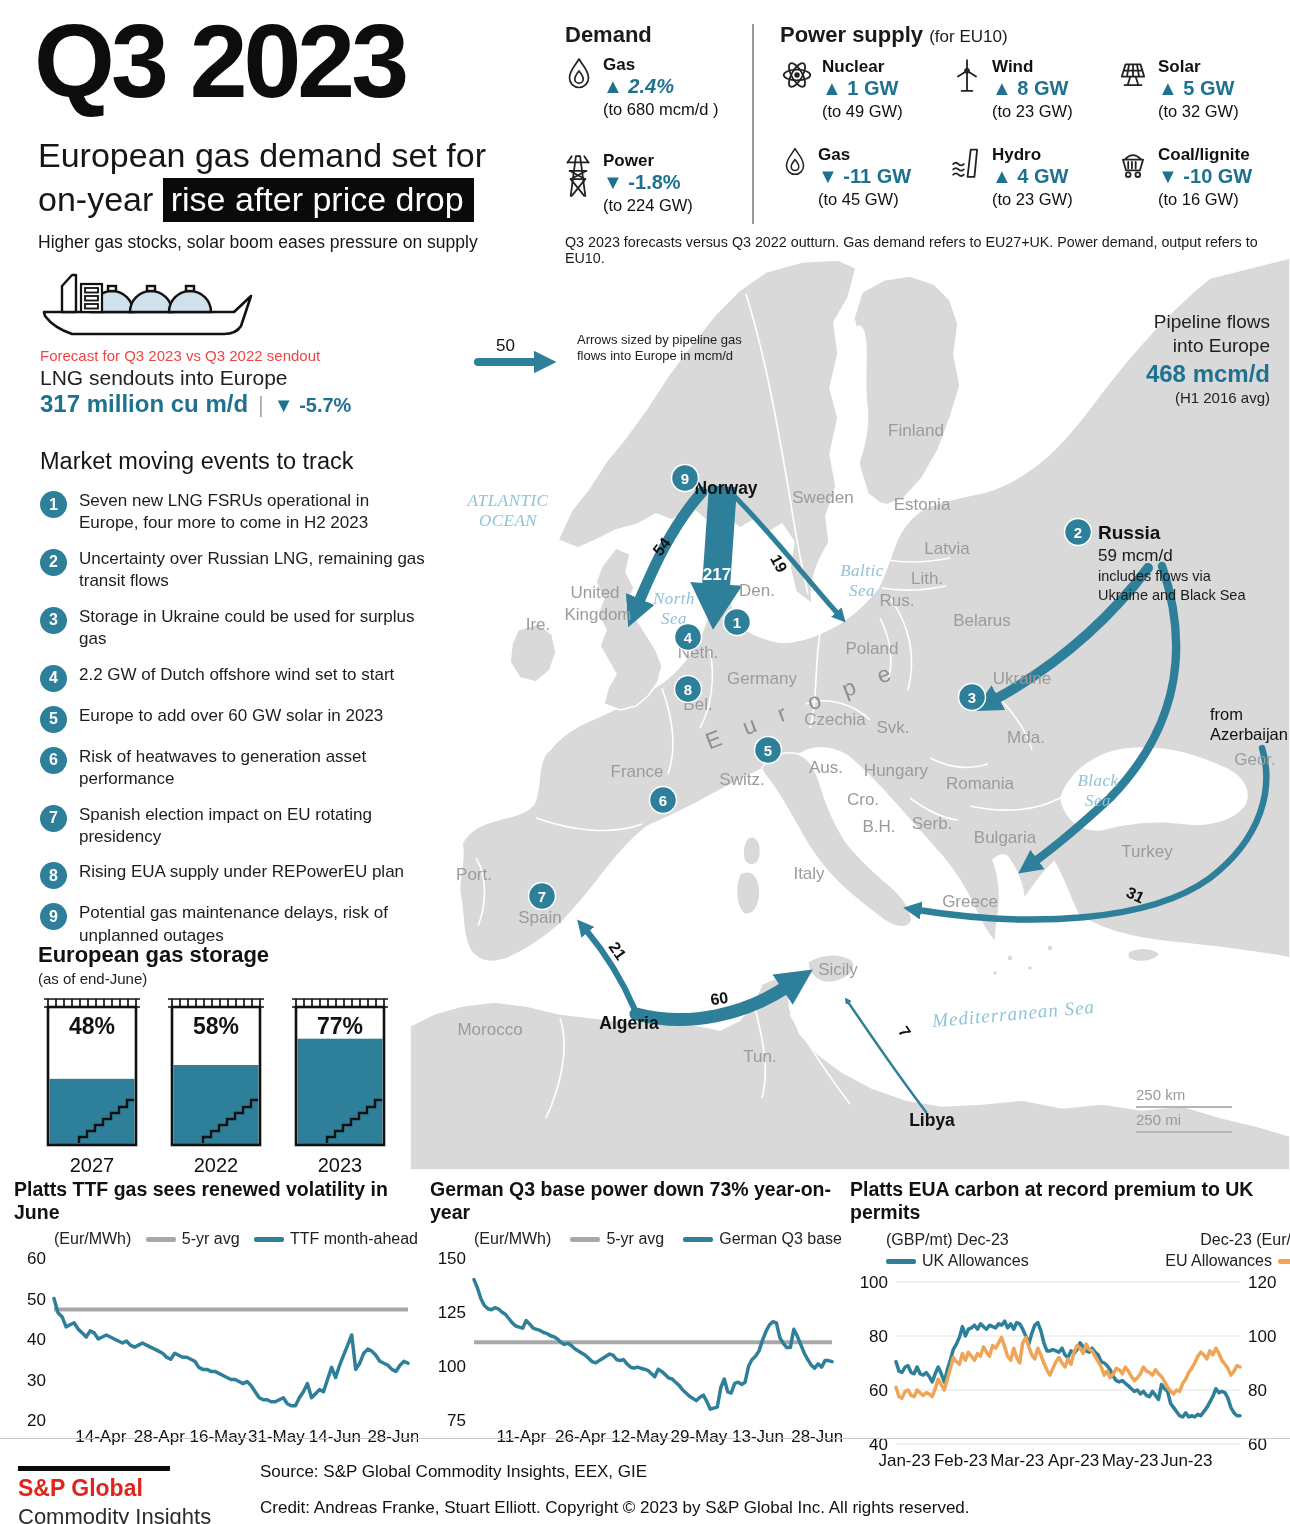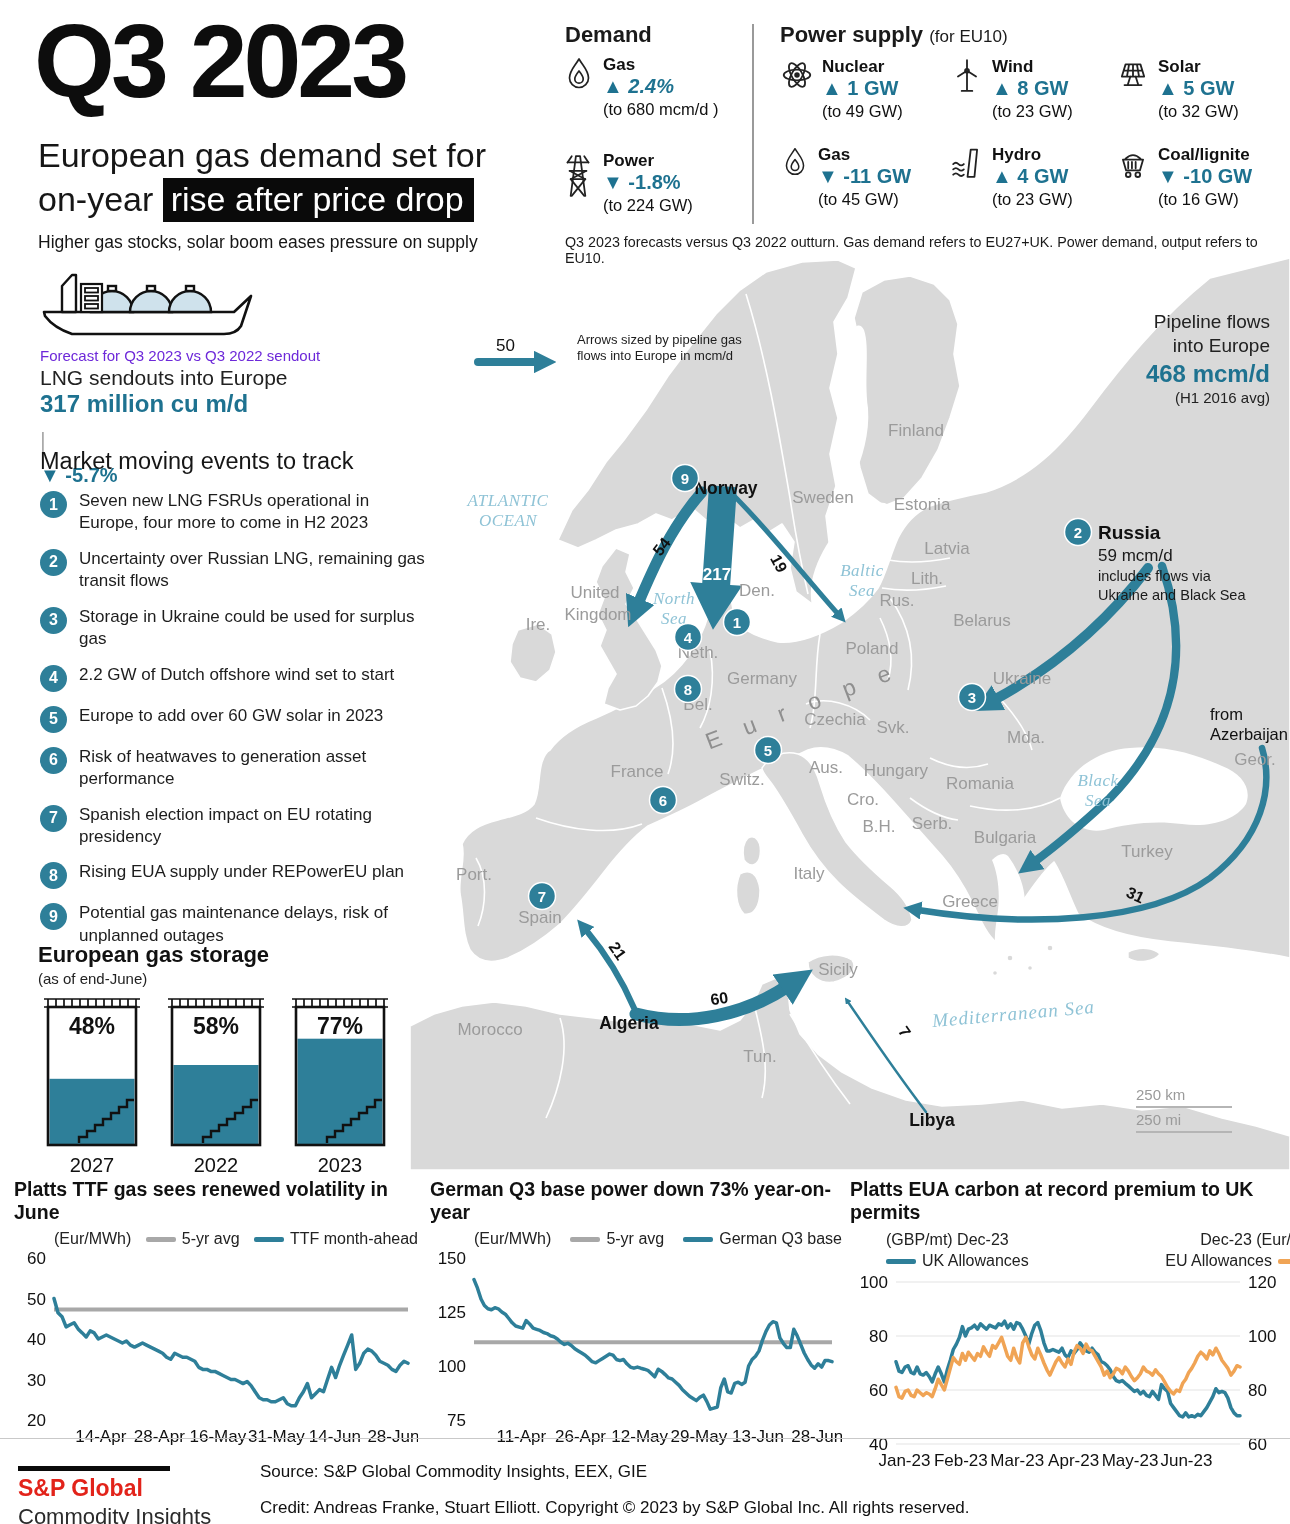--- a/index.html
+++ b/index.html
@@ -16,23 +16,23 @@
   .sec-head .note{font-weight:400;font-size:17px;}
   .stat{display:flex;gap:8px;}
   .stat .ic{flex:0 0 auto;}
   .stat .nm{font-size:17px;font-weight:700;color:#111;line-height:1.05;}
   .stat .dl{font-size:20px;font-weight:700;line-height:1.25;}
   .stat .to{font-size:16.5px;color:#111;line-height:1.3;}
   #divider{left:752px;top:24px;width:1.5px;height:200px;background:#9a9a9a;}
   #footnote{left:565px;top:234px;width:715px;font-size:14.3px;color:#1a1a1a;}
   #supply-grid{left:780px;top:58px;display:grid;grid-template-columns:170px 166px 172px;row-gap:24px;}
   
-  #lng-note{left:40px;top:347px;font-size:15px;color:#6d28d9;}
+  #lng-note{left:40px;top:347px;font-size:15px;color:#ef4444;}
   #lng-label{left:40px;top:366px;font-size:21px;color:#222;}
-  #lng-line{left:40px;top:390px;display:flex;align-items:baseline;gap:10px;flex-direction:column;}
+  #lng-line{left:40px;top:390px;display:flex;align-items:baseline;gap:10px;}
   #lng-line .v{font-size:24px;font-weight:700;}
   #lng-line .bar{color:#aaa;font-size:22px;font-weight:400;}
   #lng-line .c{font-size:20px;font-weight:700;}
   
   #events-head{left:40px;top:448px;font-size:23.5px;font-weight:500;color:#161616;}
   #events{left:40px;top:490px;width:392px;display:flex;flex-direction:column;gap:13px;}
   .evt{display:flex;gap:12px;align-items:flex-start;}
   .evt-num{flex:0 0 27px;width:27px;height:27px;border-radius:50%;color:#fff;font-weight:700;
            font-size:16px;display:flex;align-items:center;justify-content:center;margin-top:1px;}
   .evt-tx{font-size:17px;line-height:1.32;color:#1d1d1d;}

